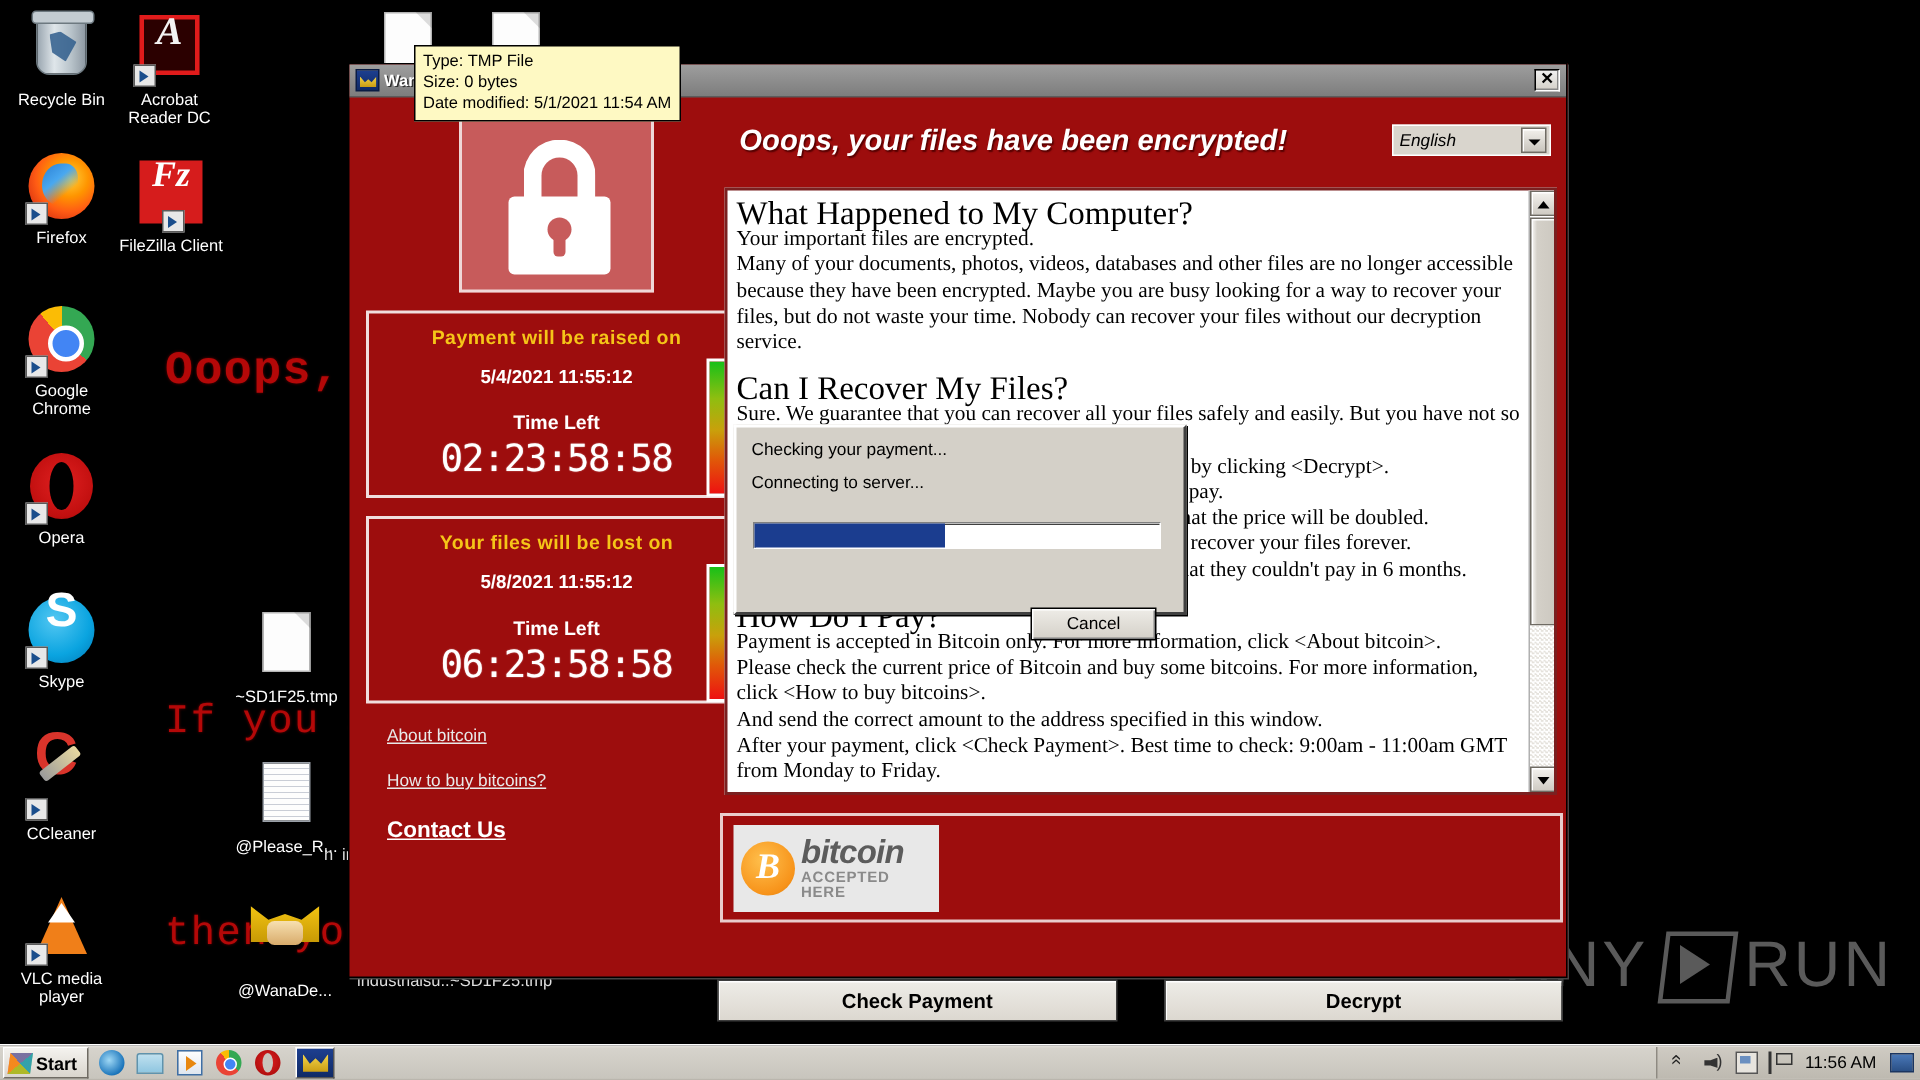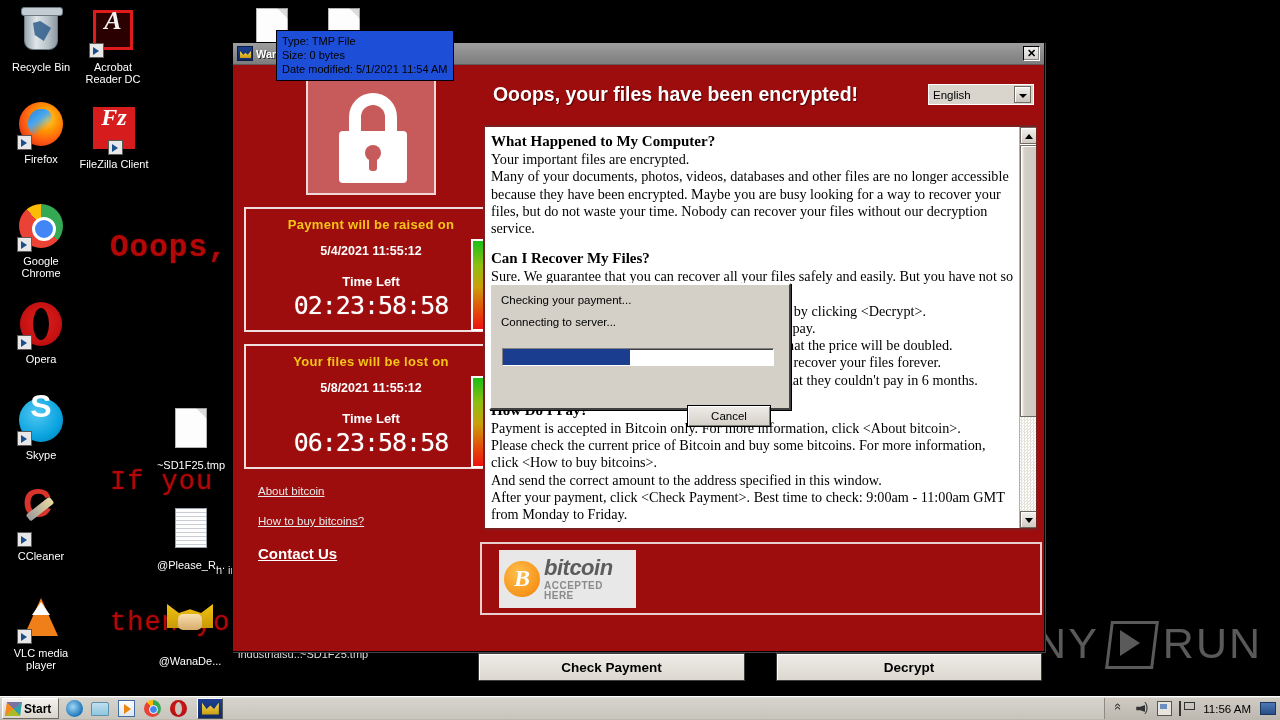--- a/index.html
+++ b/index.html
@@ -309,21 +309,21 @@
     display: block; color: #e9e9e9; font-size: 11.5px;
     text-decoration: underline; margin-bottom: 18px; cursor: pointer;
   }
   #wana-links a.contact {
     color: #ffffff; font-size: 15px; font-weight: bold;
   }
 
   
   #wana-header {
     position: absolute; left: 250px; top: 18px; right: 10px;
-    display: flex; align-items: center;
+    display: flex;  font-style: italic;
   }
   #wana-headline {
     flex: 1; text-align: center; color: #ffffff;
     font-size: 19.5px; font-weight: bold;
     font-family: "Liberation Sans", sans-serif;
     text-shadow: 1px 1px 1px #560000;
     padding-right: 40px;
   }
   #lang-select {
     width: 106px; height: 21px; flex: none;
@@ -349,21 +349,21 @@
     background: #ffffff; border: 2px solid #7b2020;
     overflow: hidden;
   }
   #pane-inner {
     position: absolute; left: 0; top: 0; width: 537px; height: 100%;
     padding: 4px 6px 0 6px;
     font-family: "Liberation Serif", serif;
     color: #000; font-size: 14.2px; line-height: 17.2px;
   }
   #pane-inner h2 {
-    font-size: 15px; font-weight: bold; margin: 2px 0 1px 0;
+    font-size: 22px; font-weight: normal; margin: 2px 0 1px 0;
     font-family: "Liberation Serif", serif;
   }
   #pane-inner p { margin: 0 0 0 0; }
   #pane-inner .gap { height: 11px; }
   #pane-scroll {
     position: absolute; right: 0; top: 0; width: 17px; height: 100%;
     background: #ffffff; border-left: 1px solid #b0b0b0;
   }
   .sb-btn {
     width: 17px; height: 17px;
@@ -390,21 +390,21 @@
   }
   #sb-track {
     position: absolute; left: 0; top: 290px; right: 0; bottom: 17px;
     background: repeating-conic-gradient(#e5e2dc 0% 25%, #ffffff 0% 50%) 0 0/3px 3px;
   }
 
   
   #btc-bar {
     position: absolute; left: 247px; top: 477px; width: 562px; height: 73px;
     border: 2px solid #e9cccc; background: #9d0d0d;
-    display: flex; align-items: center; padding: 17px;
+    display: flex; align-items: center; padding: 7px;
   }
   #btc-logo {
     width: 137px; height: 58px; flex: none;
     background: #e8e8e8; display: flex; align-items: center;
     padding-left: 5px; gap: 4px;
   }
   #btc-logo .coin {
     width: 36px; height: 36px; border-radius: 50%;
     background: radial-gradient(circle at 40% 35%,#ffc04d,#f7931a 70%,#d97b08);
     position: relative; flex: none;
@@ -482,21 +482,21 @@
     background: linear-gradient(to bottom,#eeece7,#d4d0c8);
     border:1px solid #000;
     box-shadow: inset 1px 1px 0 #fff, inset -1px -1px 0 #808080;
     font-size:11.5px; color:#000; display:flex; align-items:center;
     justify-content:center; cursor:pointer;margin-top:24px;
   }
 
   
   #tooltip {
     position: absolute; left: 276px; top: 30px;
-    width: 178px; background: #1d4ed8;
+    width: 178px; background: #fef9c3;
     border: 1px solid #000; padding: 3px 5px 4px 5px;
     font-size: 11px; line-height: 14px; color: #000;
     font-family: "Liberation Sans", sans-serif;
     z-index: 40;
   }
 
   
   #taskbar {
     position: absolute; left: 0; bottom: 0; width: 1280px; height: 24px;
     background: linear-gradient(to bottom,#e4e2dd 0%,#d6d3cc 8%,#c8c5bd 95%,#b4b0a7 100%);

